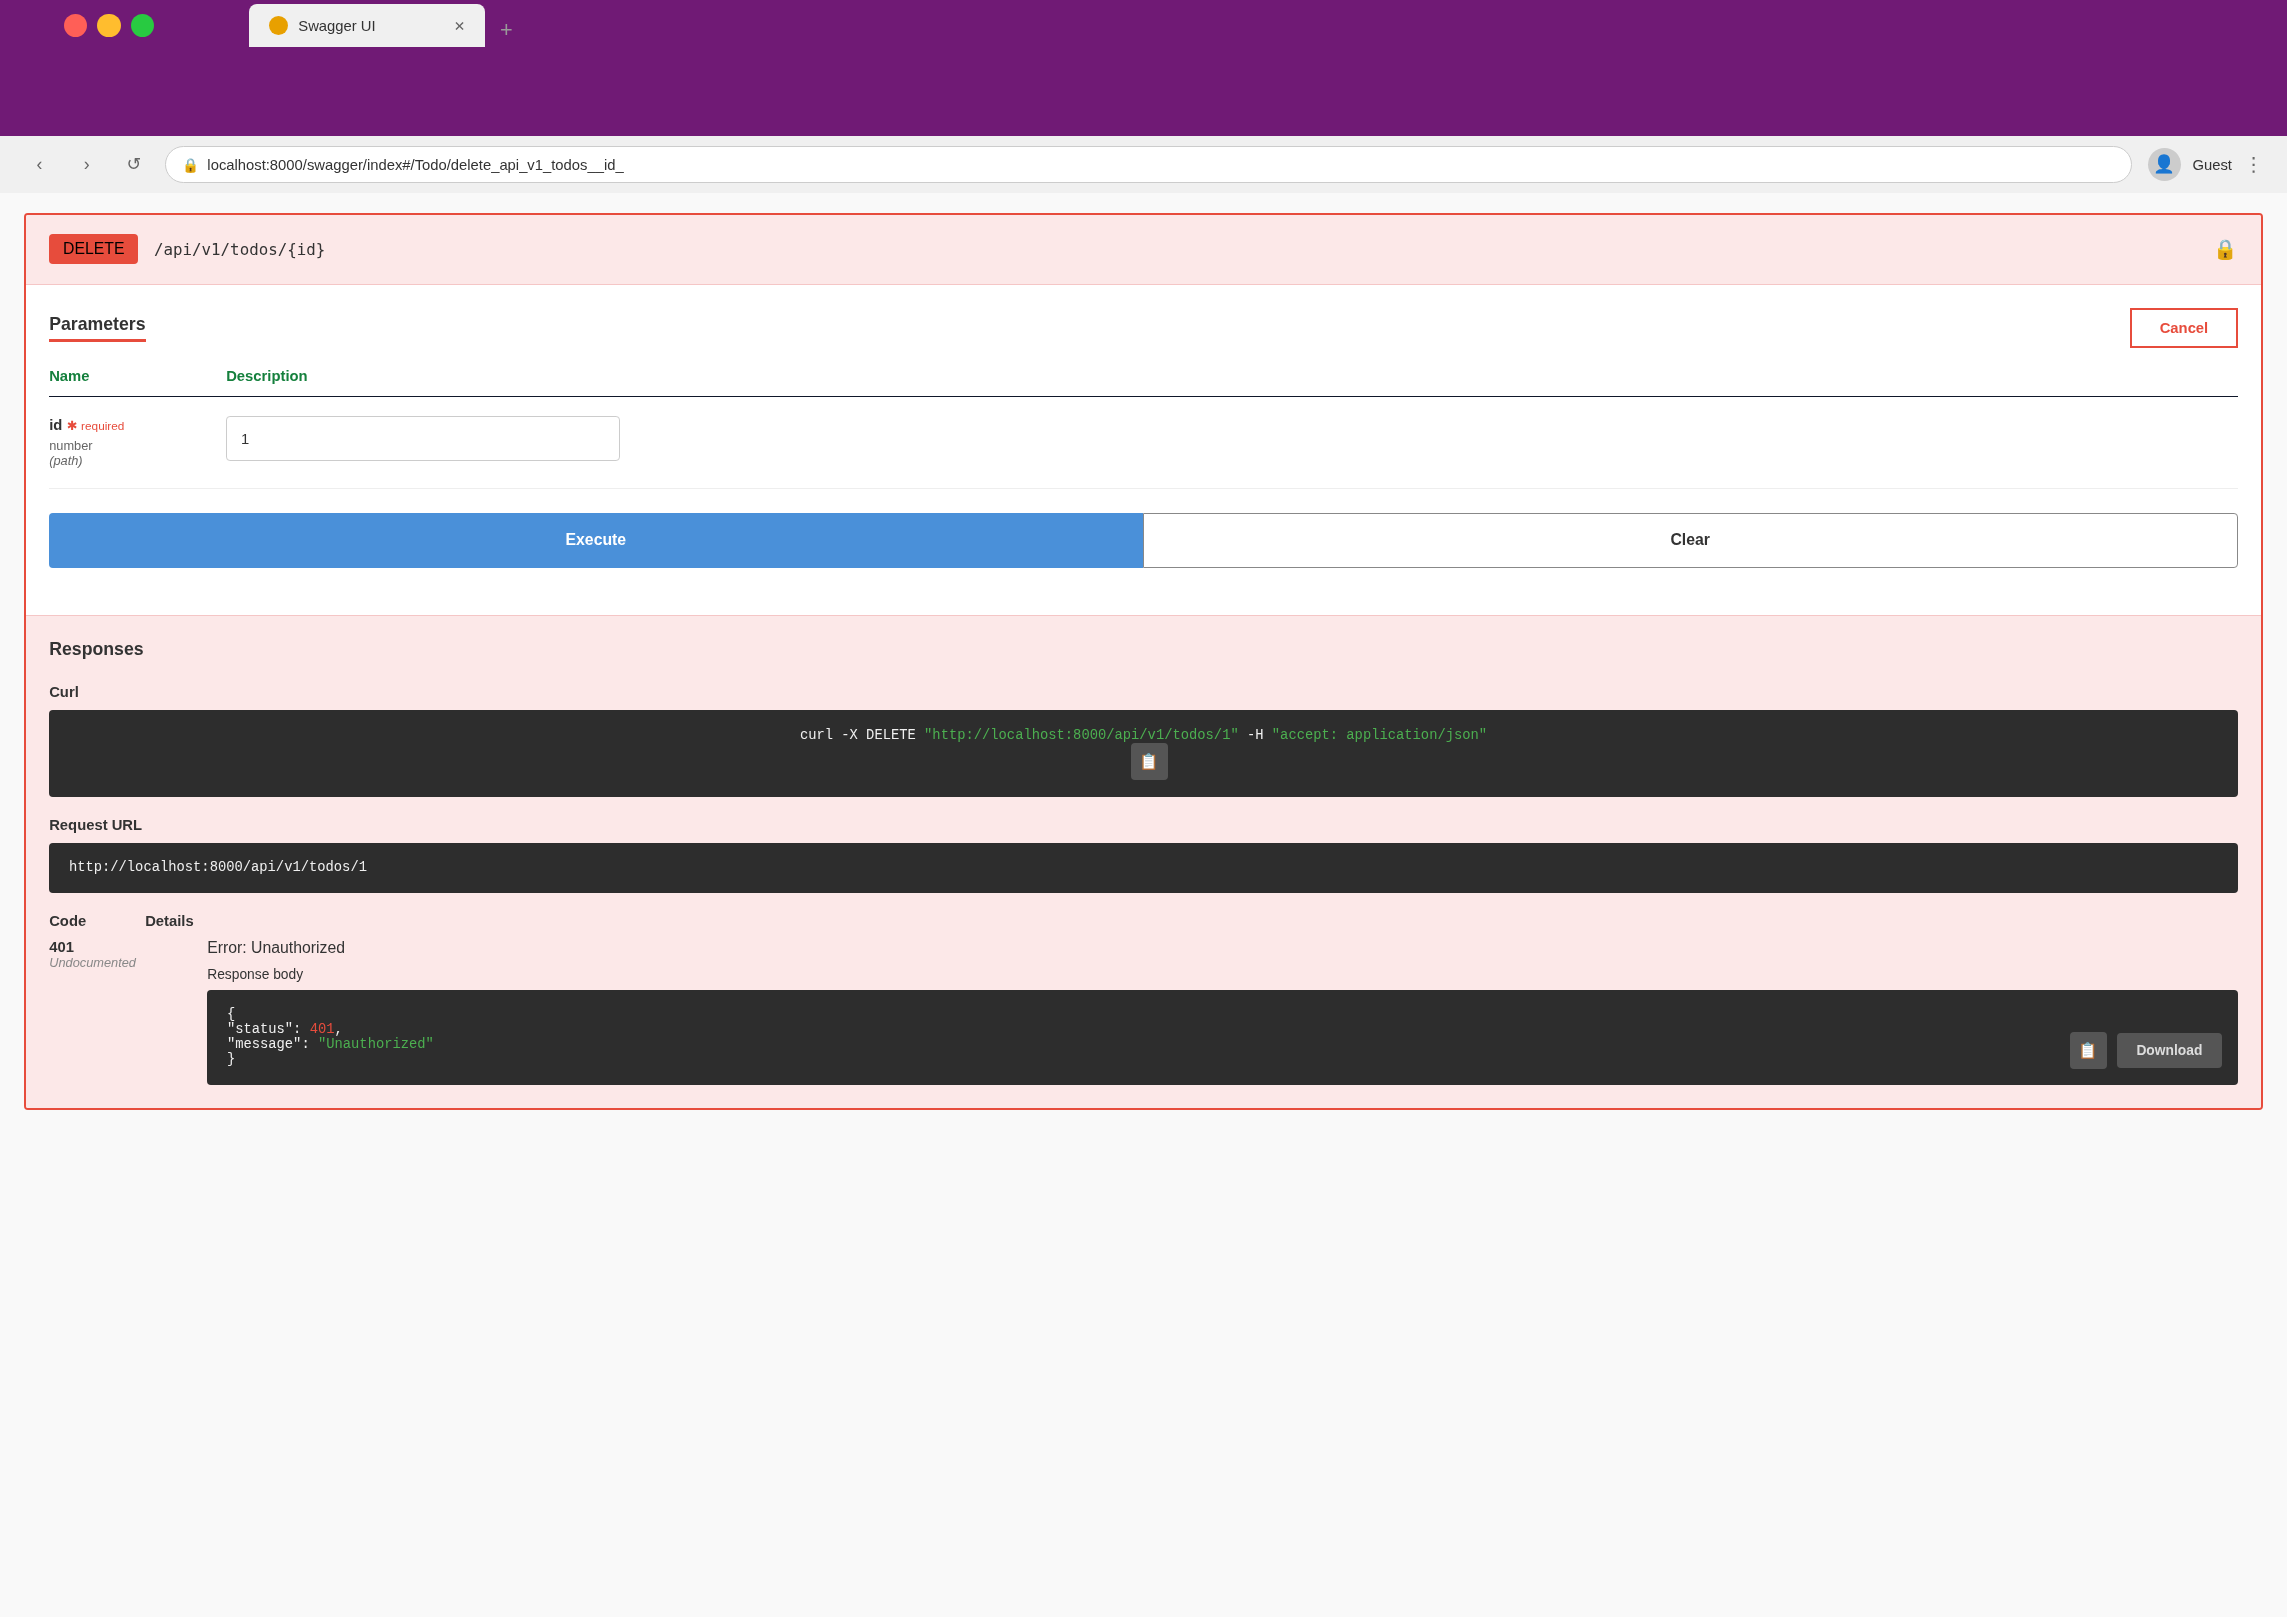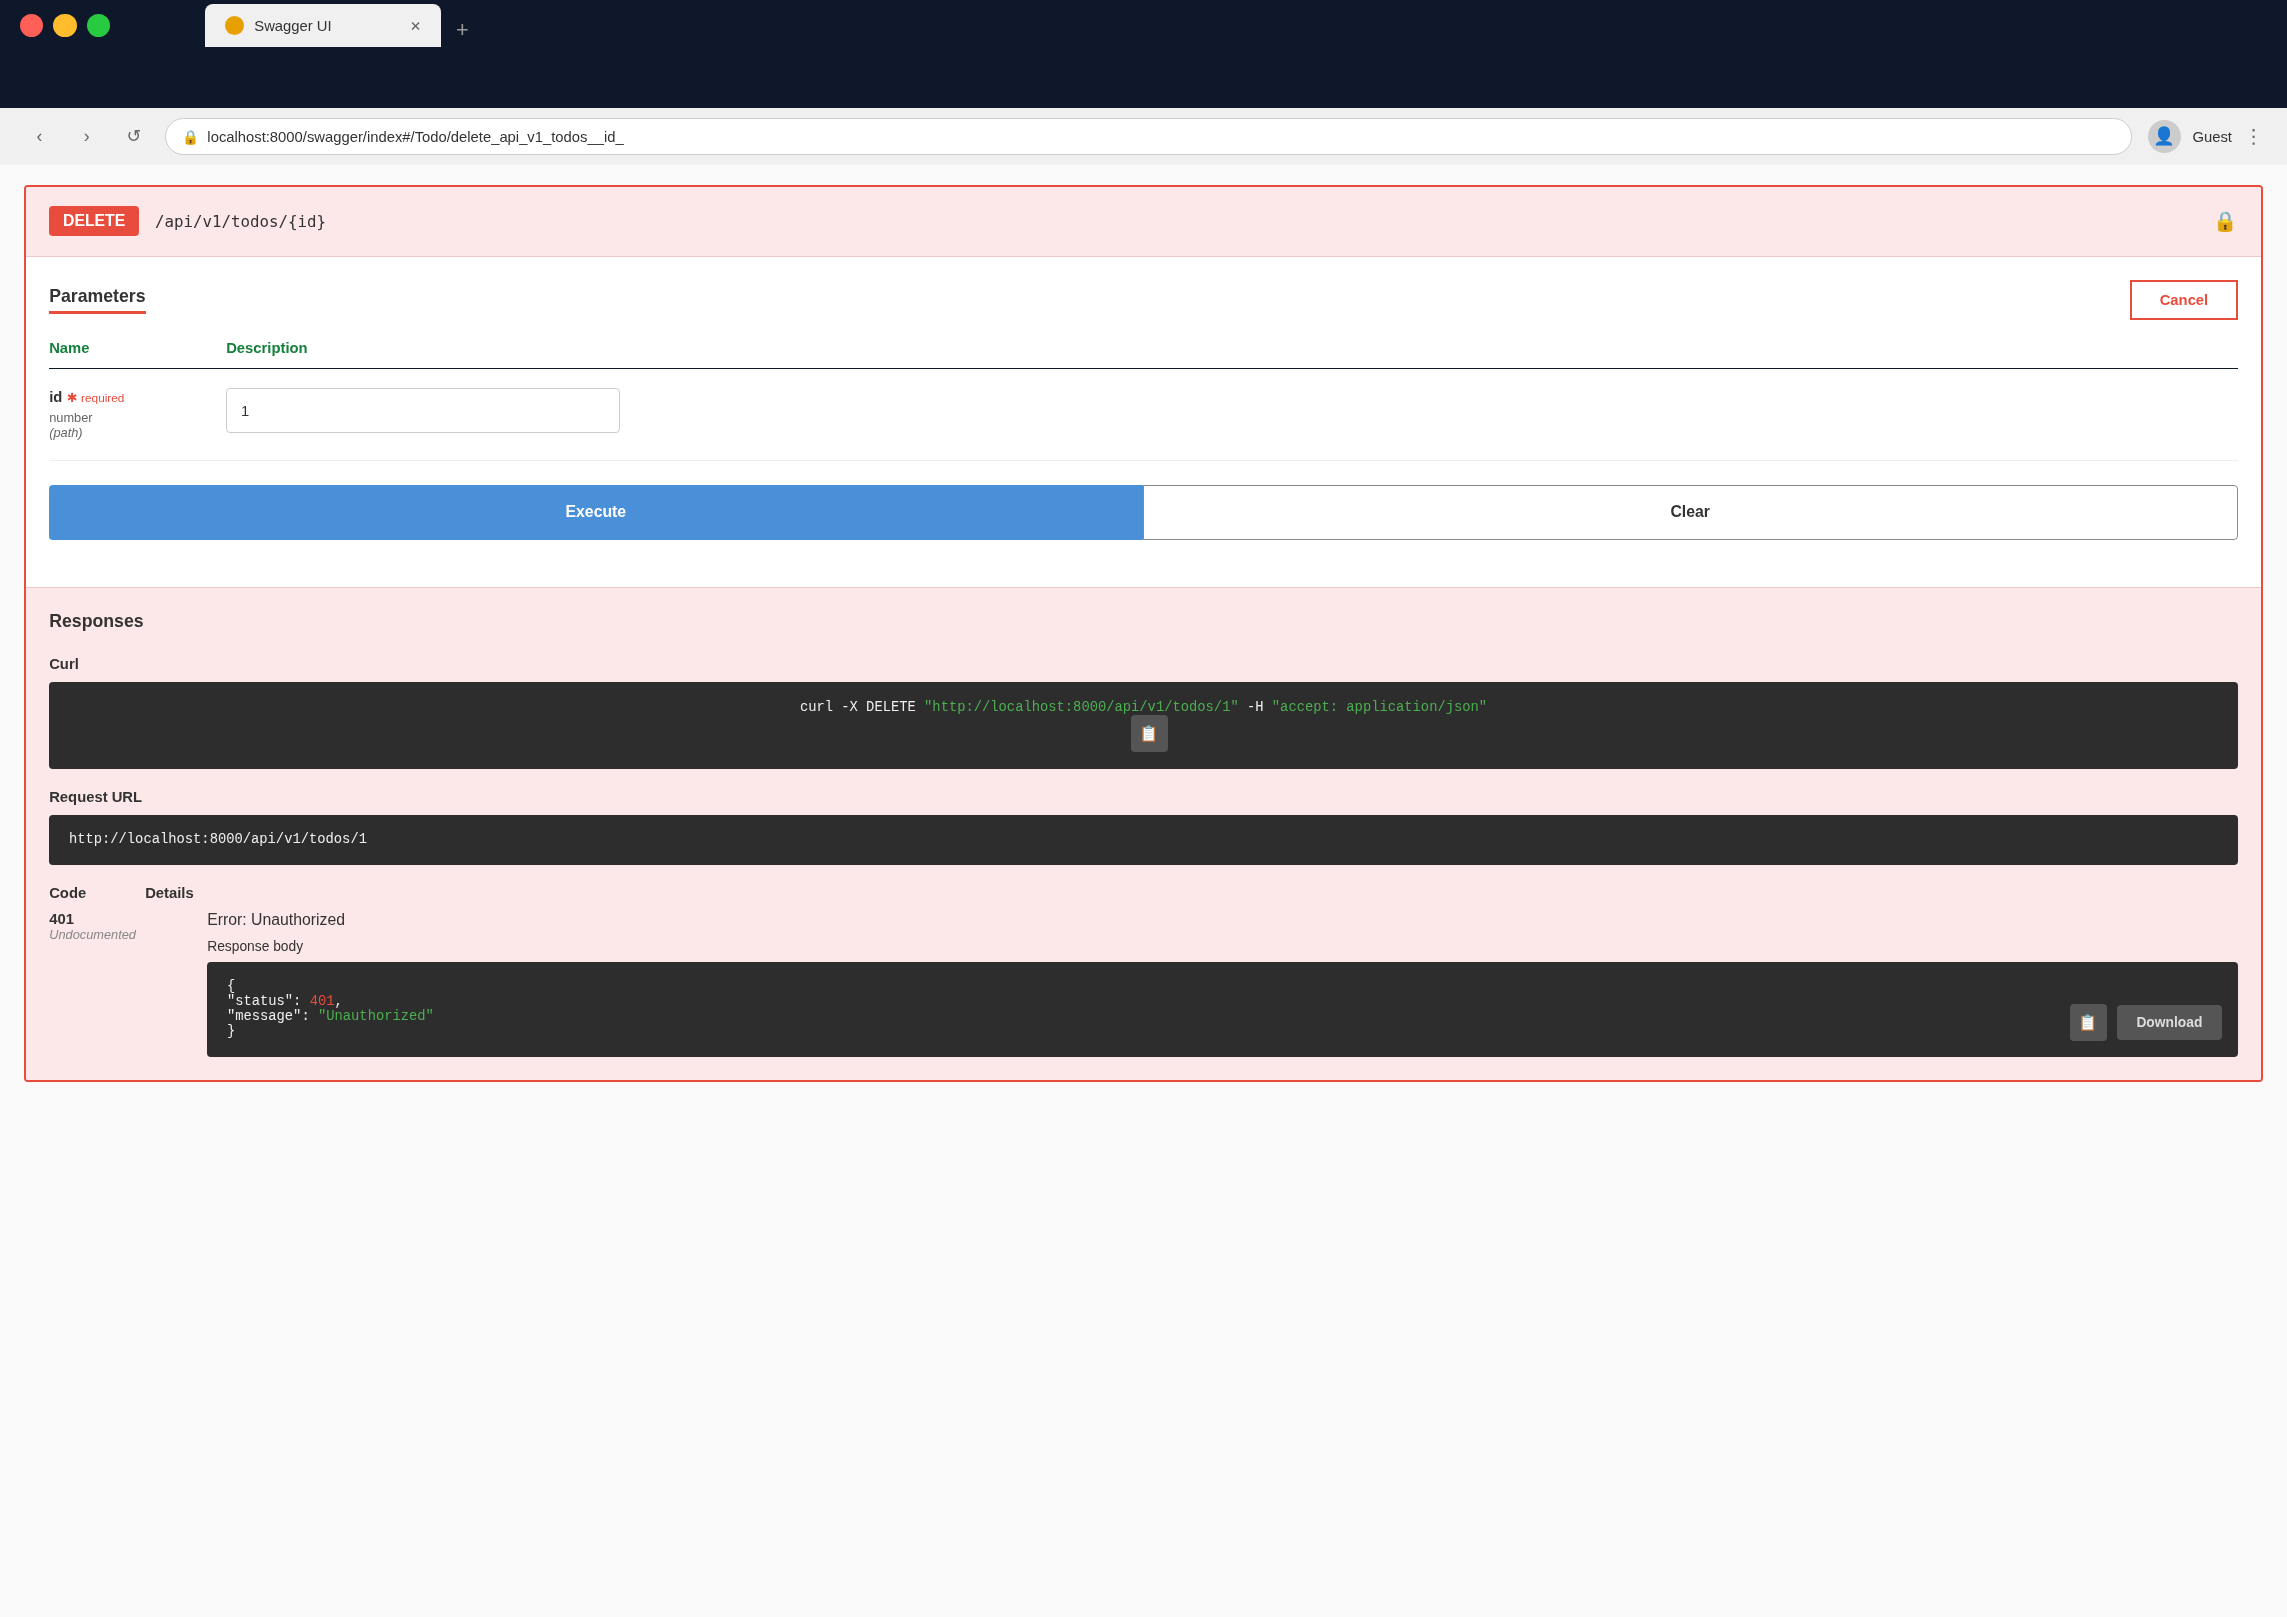--- a/index.html
+++ b/index.html
@@ -6,24 +6,25 @@
     body {
       font-family: -apple-system, BlinkMacSystemFont, 'Segoe UI', sans-serif;
       background: #2c2c2c;
       width: 2287px;
       height: 1617px;
       overflow: hidden;
     }
 
     
     .browser-chrome {
-      background: #0f172a;
-      height: 108px;
+      background: #701a75;
+      height: 136px;
       display: flex;
       flex-direction: column;
+      padding-left: 44px;
     }
     .title-bar {
       height: 51px;
       display: flex;
       align-items: center;
       padding: 0 19.7px;
       gap: 15.8px;
     }
     .traffic-lights {
       display: flex;
@@ -135,22 +136,22 @@
     .panel-header {
       background: #fce8e8;
       padding: 19.7px 23.6px;
       display: flex;
       align-items: center;
       gap: 15.8px;
       border-bottom: 1px solid #f5c6c6;
     }
     .delete-badge {
       background: #e74c3c;
-      color: #ffffff;
-      font-weight: bold;
+      color: #000000;
+      font-weight: normal;
       font-size: 15.8px;
       padding: 5.9px 13.8px;
       border-radius: 3.9px;
     }
     .endpoint-path {
       font-size: 15.8px;
       color: #333;
       font-family: monospace;
     }
     .lock-icon-header {

